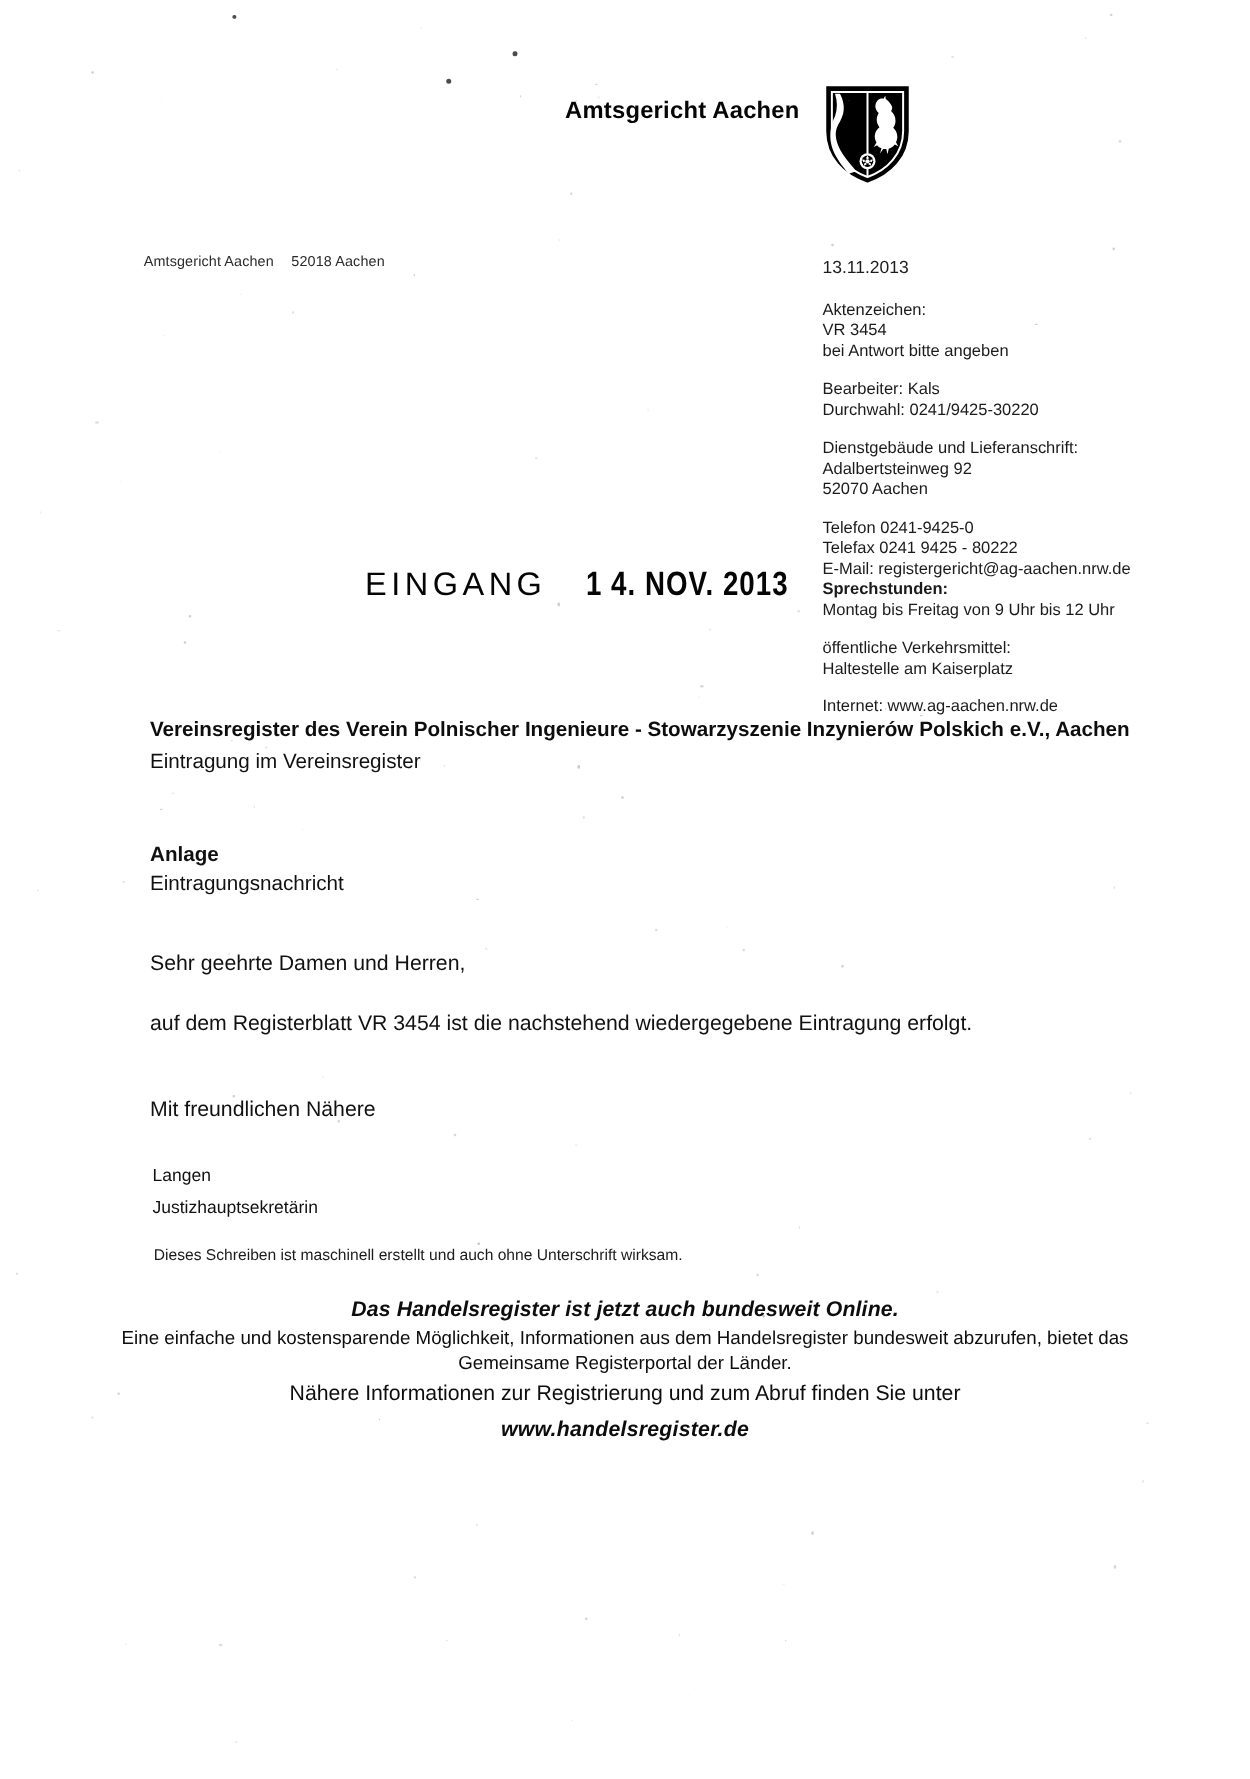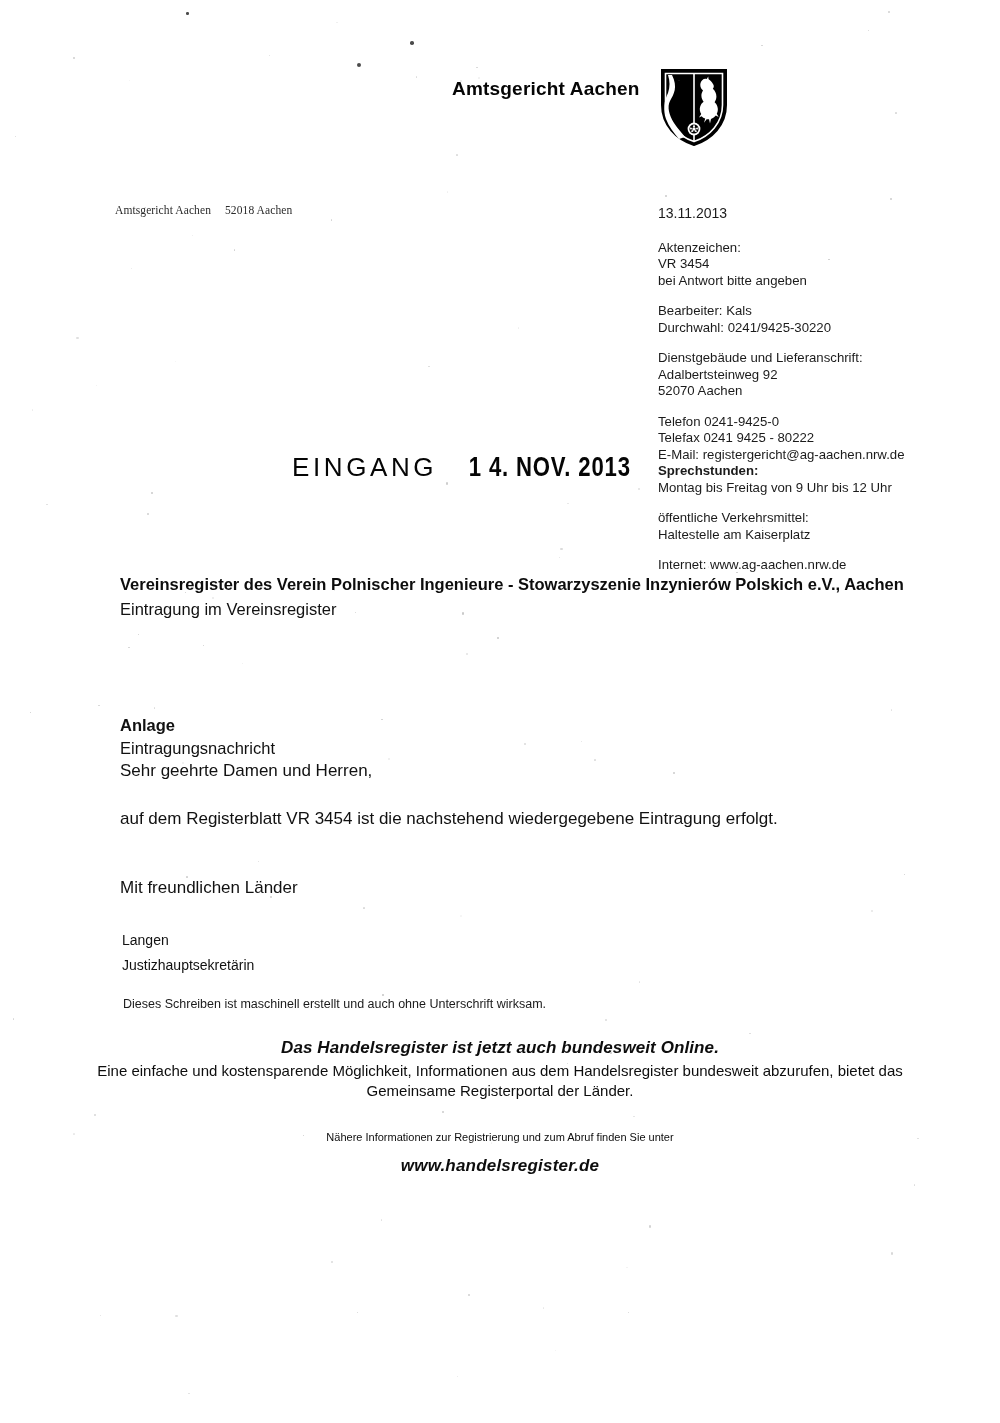--- a/index.html
+++ b/index.html
@@ -51,21 +51,20 @@
     height: 80px;
   }
 
   
   #sender-line {
     left: 115px;
     top: 204px;
     font-size: 11.5px;
     color: #2a2a2a;
     letter-spacing: 0.1px;
-    font-family: Liberation Serif, serif;
   }
   #sender-line .gap { display: inline-block; width: 14px; }
 
   
   #recipient {
     left: 120px;
     top: 258px;
     font-size: 19.5px;
     line-height: 28px;
     color: #111;
@@ -136,21 +135,20 @@
 
   
   #anlage {
     left: 120px;
     top: 673px;
   }
   #anlage .lbl {
     font-size: 16.5px;
     font-weight: bold;
     line-height: 23px;
-    margin-top: 41px;
   }
   #anlage .val {
     font-size: 16.5px;
     line-height: 23px;
   }
 
   
   #salutation {
     left: 120px;
     top: 761px;
@@ -196,23 +194,23 @@
     letter-spacing: 0.1px;
     font-style: italic;
   }
   #promo .p {
     font-size: 15px;
     line-height: 20px;
     margin-top: 3px;
     padding: 0 55px;
   }
   #promo .p2 {
-    font-size: 11px;
+    font-size: 17px;
     line-height: 20px;
-    margin-top: 26px;
+    margin-top: 4px;
   }
   #promo .url {
     font-size: 17px;
     font-weight: bold;
     font-style: italic;
     margin-top: 9px;
     letter-spacing: 0.2px;
   }
 </style>
 </head>
@@ -430,21 +428,21 @@
   </div>
 
   <div class="abs" id="anlage">
     <div class="lbl">Anlage</div>
     <div class="val">Eintragungsnachricht</div>
   </div>
 
   <div class="abs" id="salutation">Sehr geehrte Damen und Herren,</div>
   <div class="abs" id="body-para">auf dem Registerblatt VR  3454 ist die nachstehend wiedergegebene Eintragung erfolgt.</div>
 
-  <div class="abs" id="closing">Mit freundlichen Länder</div>
+  <div class="abs" id="closing">Mit freundlichen Nähere</div>
   <div class="abs" id="signature">
     <div>Langen</div>
     <div>Justizhauptsekretärin</div>
   </div>
   <div class="abs" id="disclaimer">Dieses Schreiben ist maschinell erstellt und auch ohne Unterschrift wirksam.</div>
 
   <div class="abs" id="promo">
     <div class="h">Das Handelsregister ist jetzt auch bundesweit Online.</div>
     <div class="p">Eine einfache und kostensparende Möglichkeit, Informationen aus dem Handelsregister bundesweit abzurufen, bietet das Gemeinsame Registerportal der Länder.</div>
     <div class="p2">Nähere Informationen zur Registrierung und zum Abruf finden Sie unter</div>

